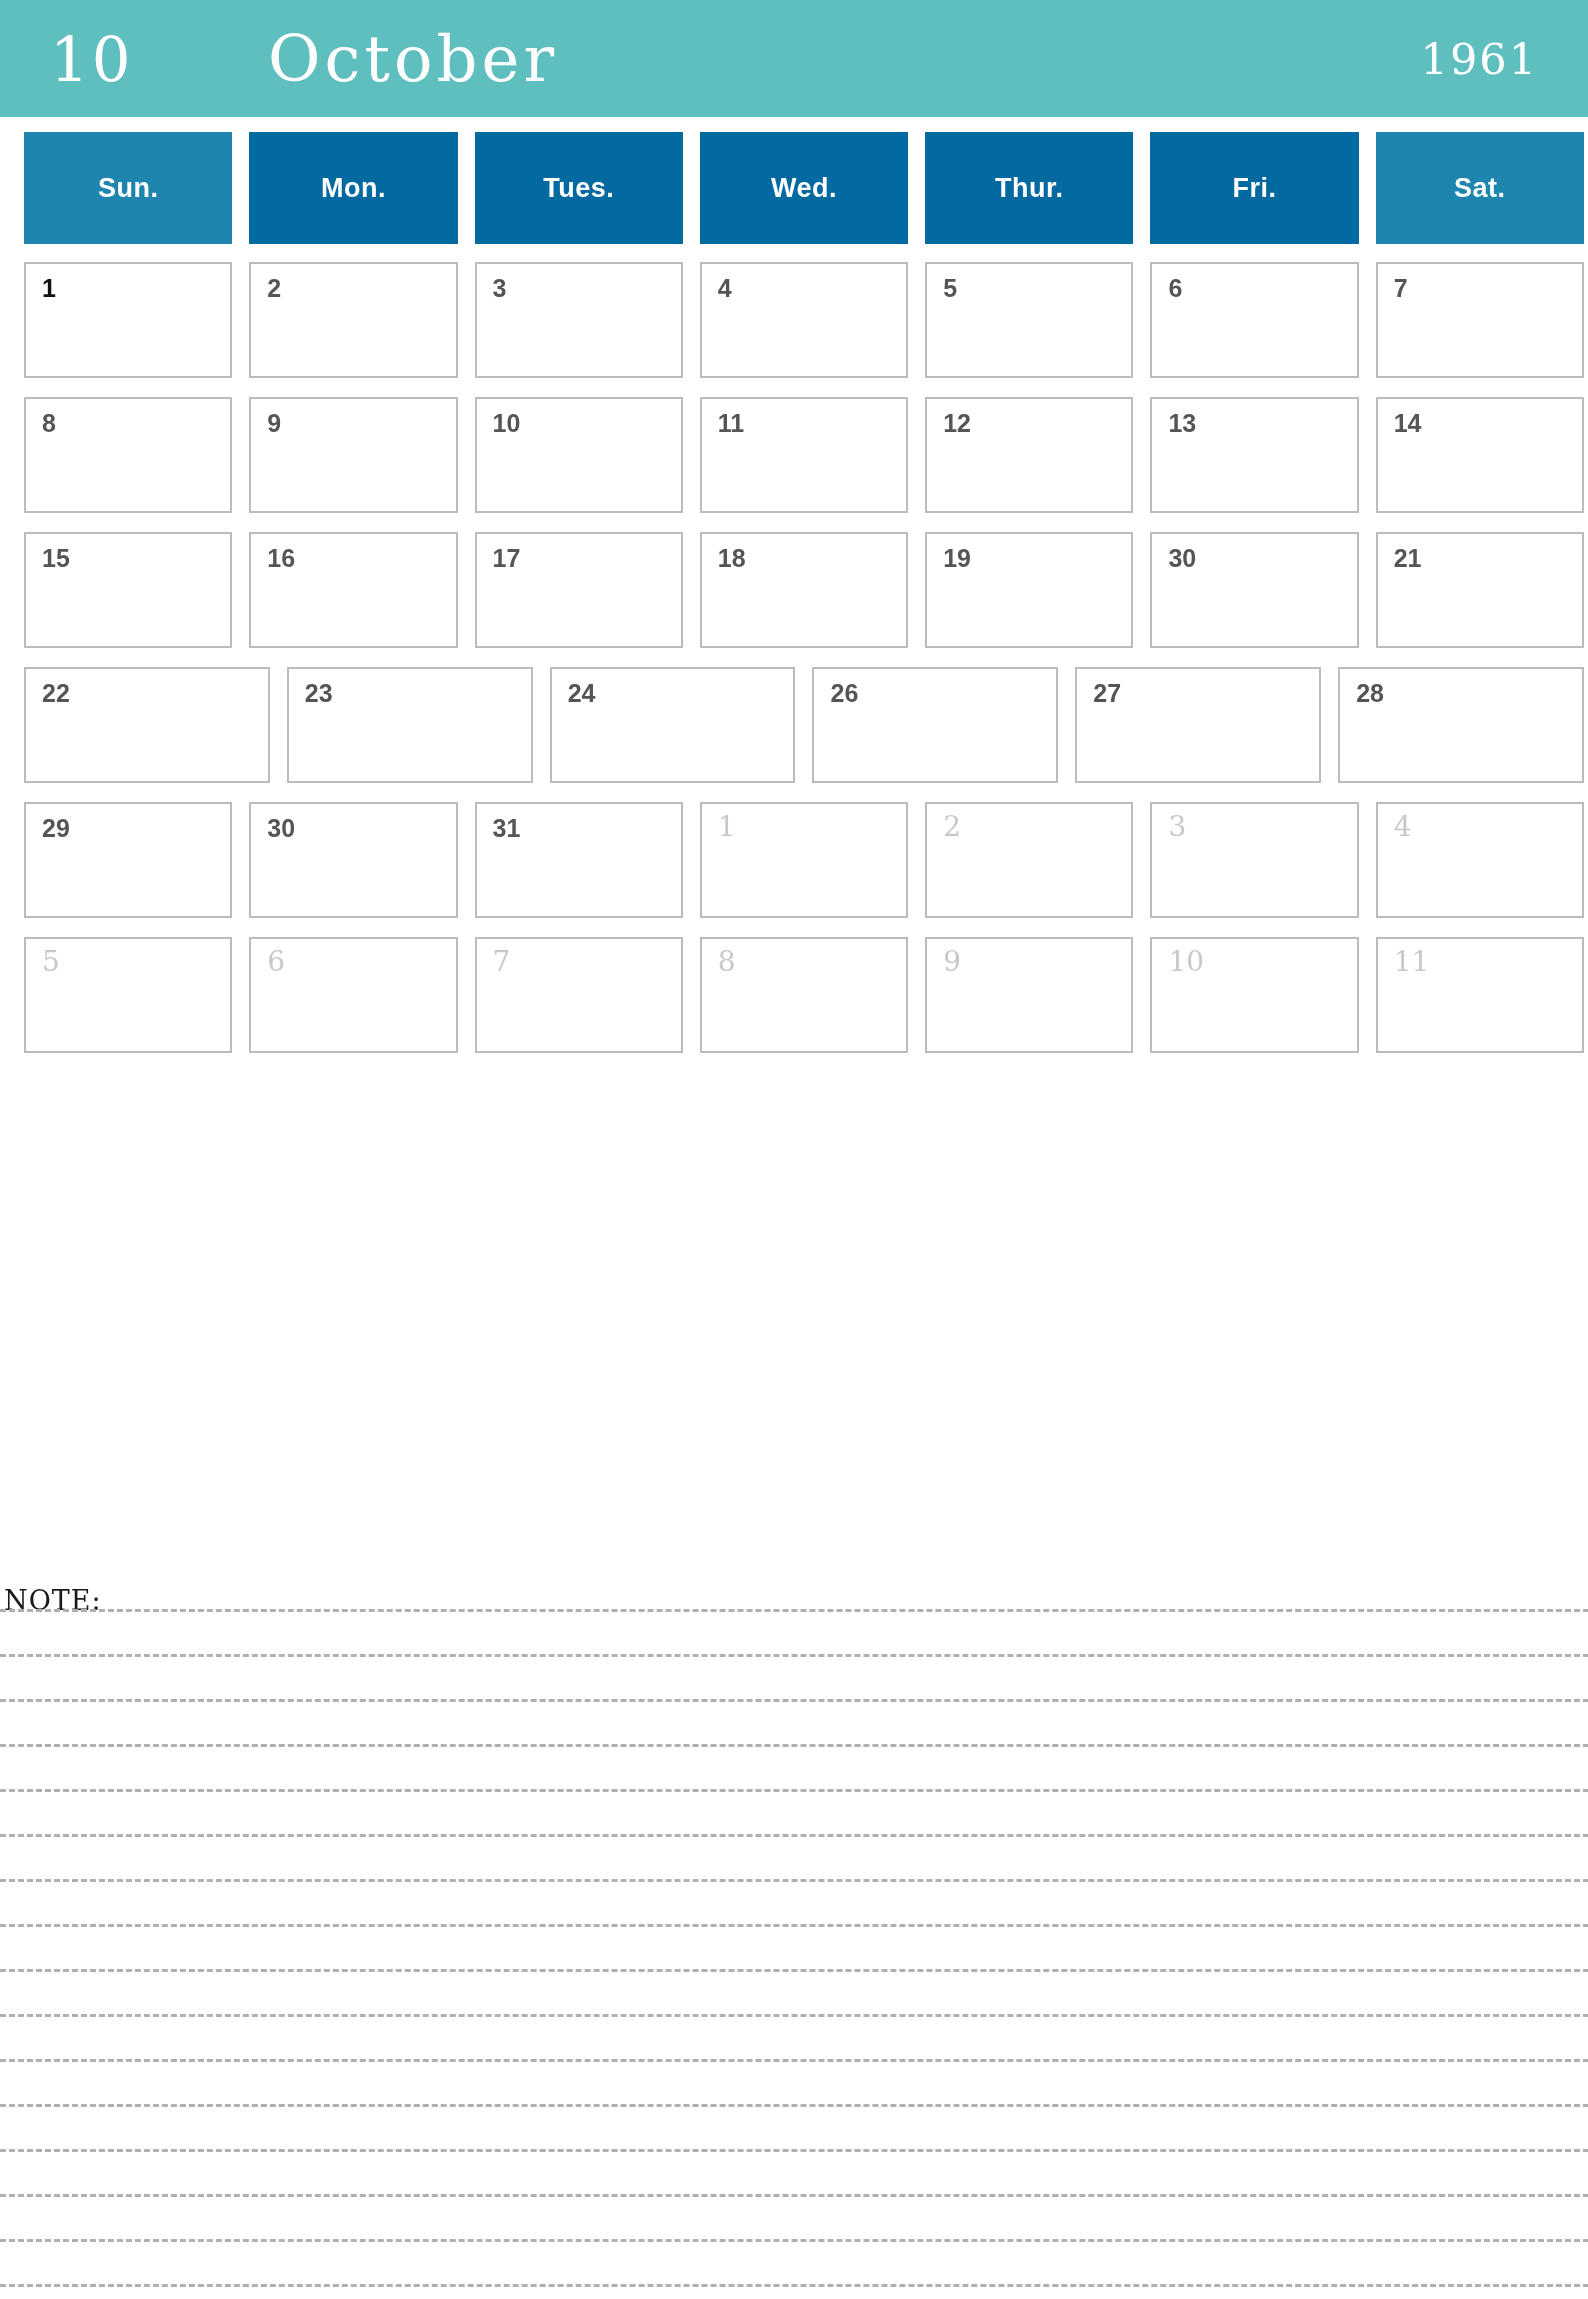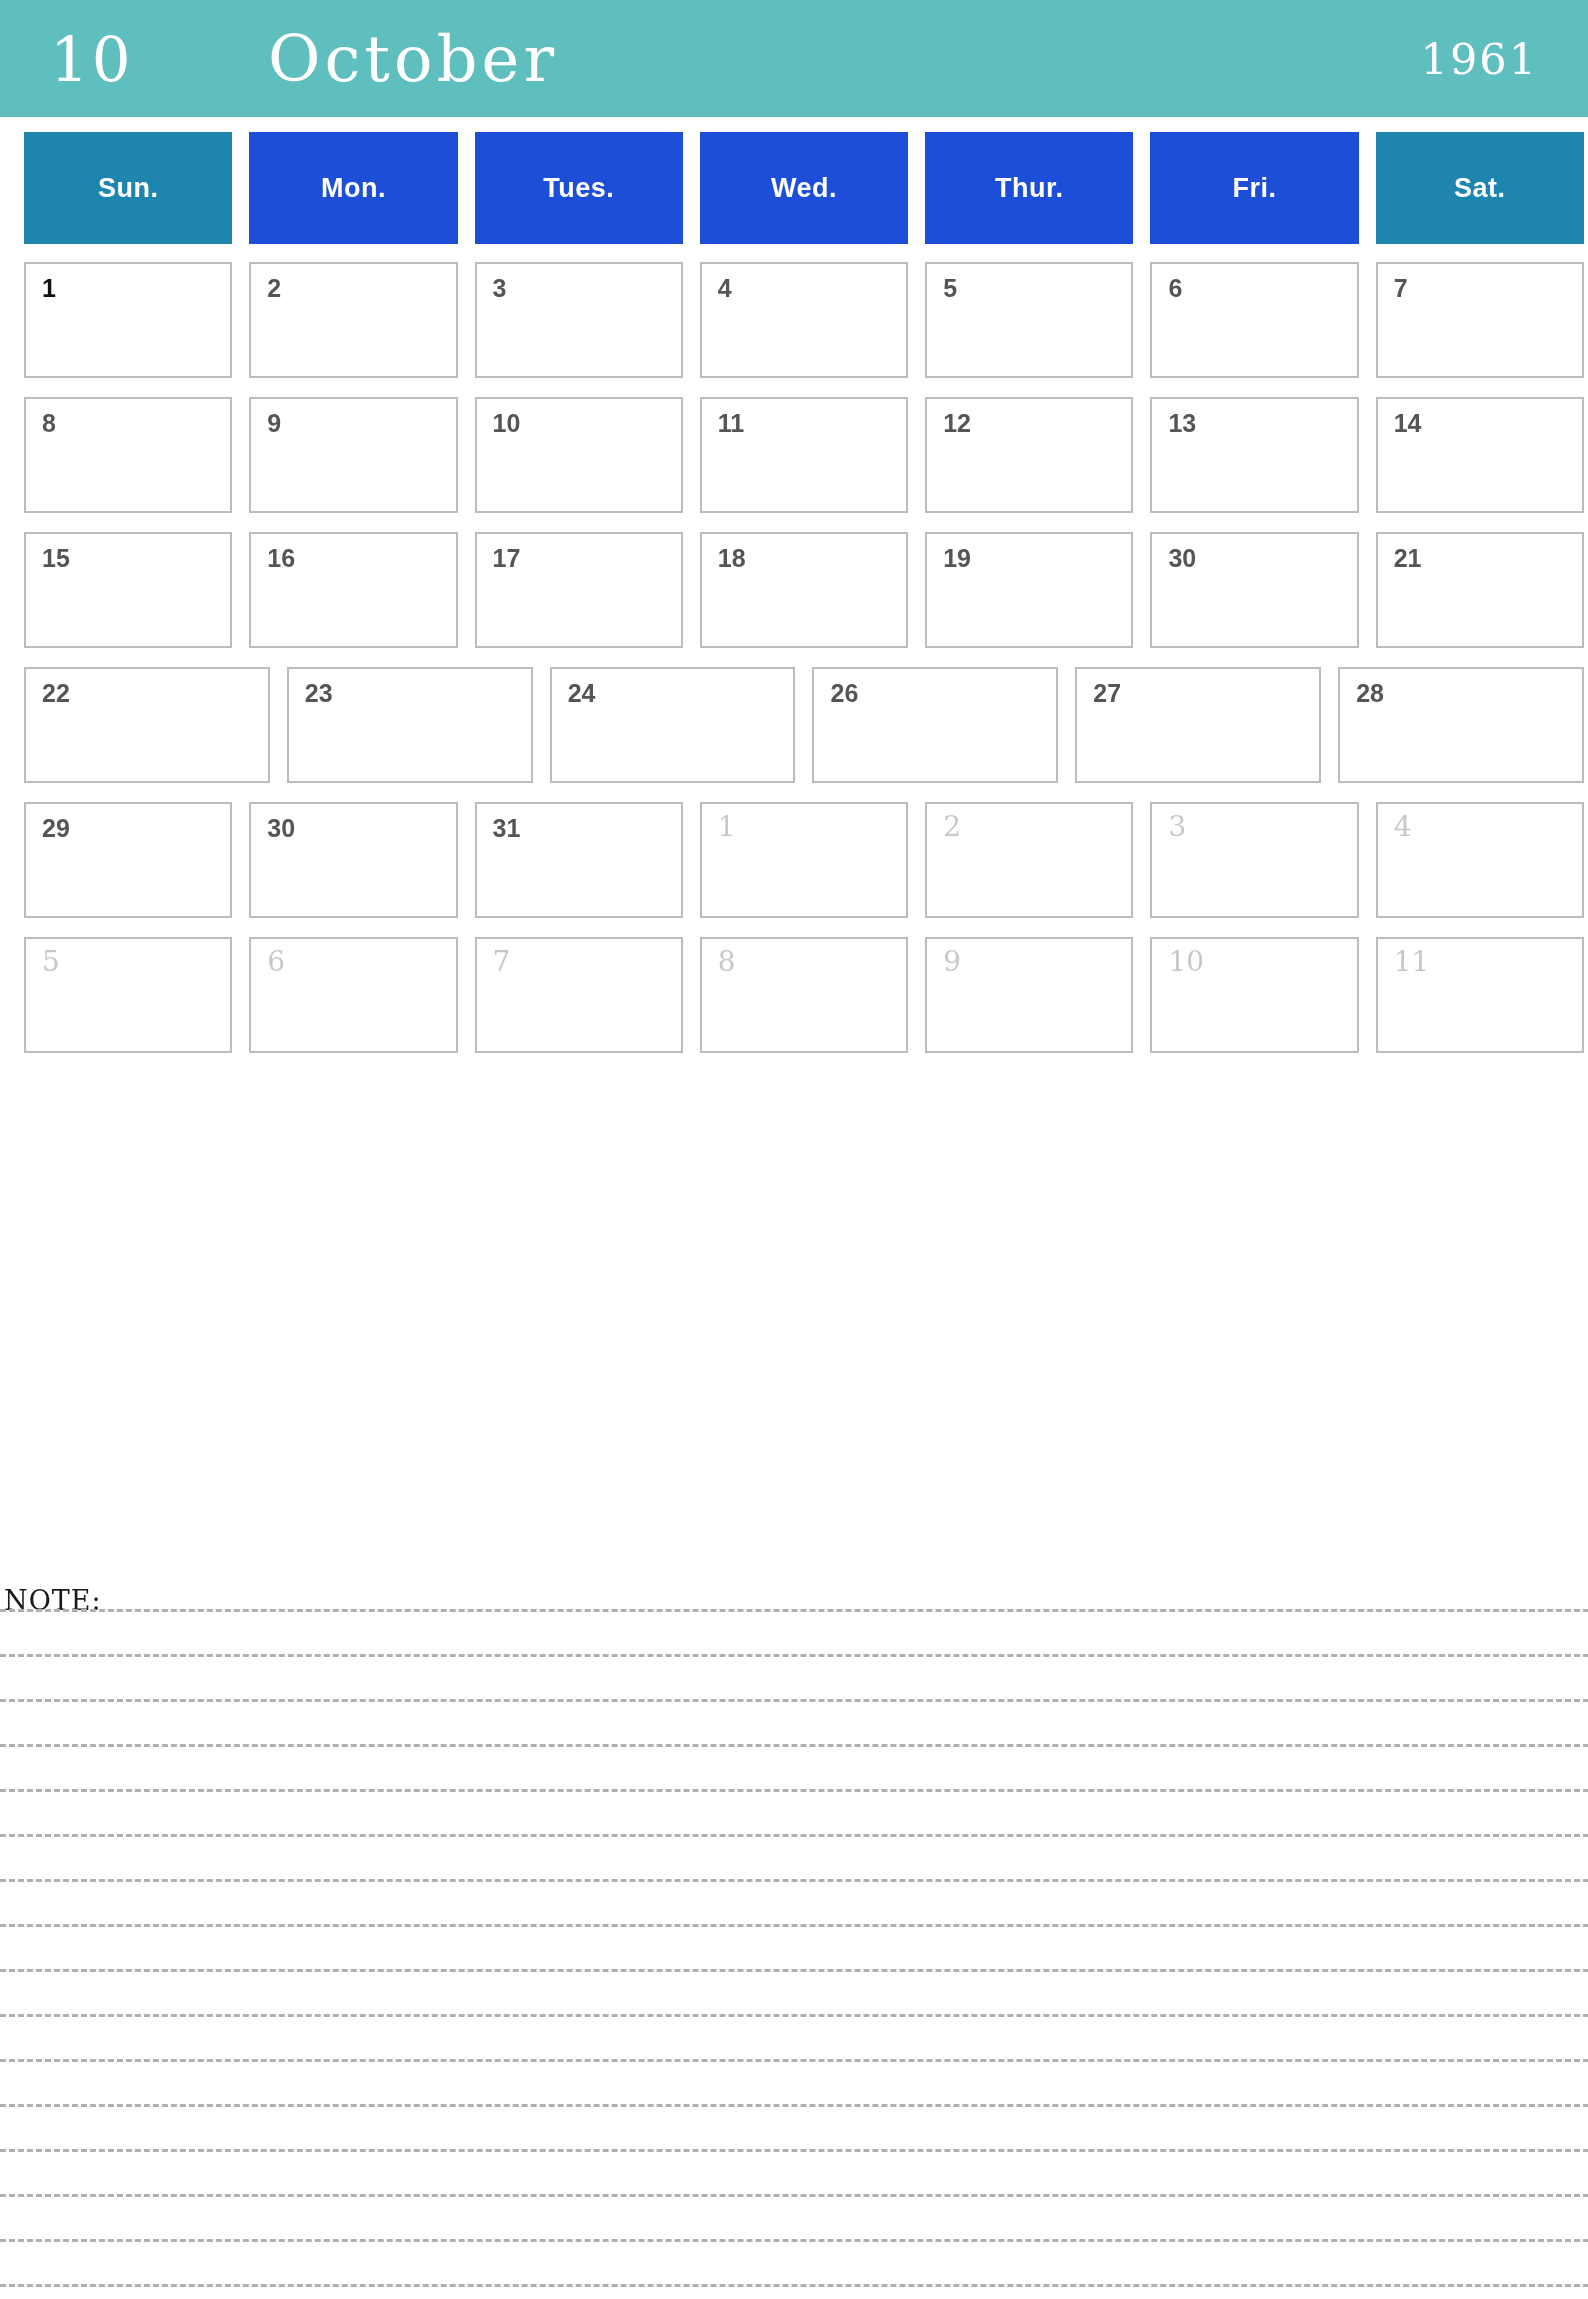--- a/index.html
+++ b/index.html
@@ -71,21 +71,21 @@
   .cal-row {
     display: flex;
     gap: 17px;
   }
   .cal-row.weekdays { margin-bottom: 18px; }
   .cal-row.week { margin-bottom: 19px; }
 
   .wd-cell {
     flex: 1 1 0;
     height: 112px;
-    background: #1d4ed8;
+    background: #0369a1;
     display: flex;
     align-items: center;
     justify-content: center;
     color: #ffffff;
     font-family: "Liberation Sans", sans-serif;
     font-weight: bold;
     font-size: 27px;
     letter-spacing: 0.5px;
   }
   .wd-cell.weekend { background: #1D85AE; }

